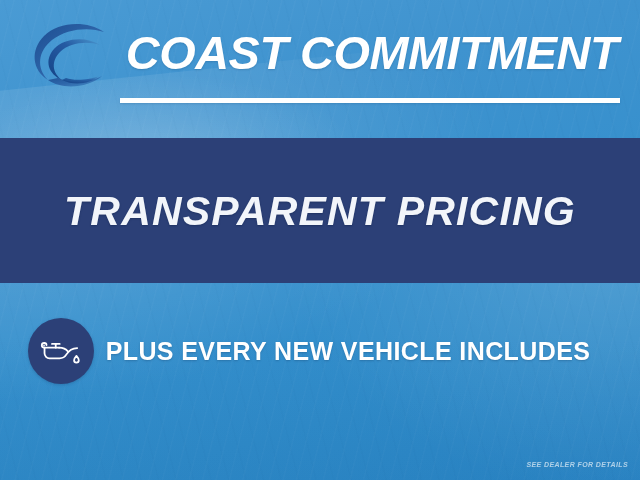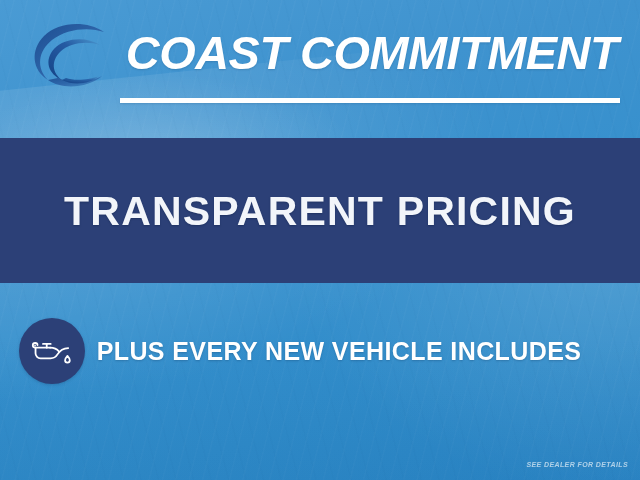--- a/index.html
+++ b/index.html
@@ -144,20 +144,21 @@
     position: absolute;
     left: 0;
     top: 138px;
     width: 100%;
     height: 145px;
     background: #2c4077;
     display: flex;
     flex-direction: row;
     align-items: center;
     justify-content: center;
+    font-style: italic;
   }
   .headline-line {
     color: #f2f5fa;
     font-size: 41px;
     line-height: 56px;
     font-weight: bold;
     letter-spacing: 1.2px;
     white-space: nowrap;
     text-align: center;
     text-shadow: 0 1px 2px rgba(10,25,60,0.35);
@@ -165,21 +166,21 @@
 
   
   .offer-row {
     position: absolute;
     left: 0;
     top: 318px;
     width: 100%;
     display: flex;
     align-items: center;
     justify-content: flex-start;
-    padding-left: 19px;
+    padding-left: 28px;
     box-sizing: border-box;
   }
   .offer-badge {
     flex: 0 0 auto;
     width: 66px;
     height: 66px;
     border-radius: 50%;
     background: #2c4077;
     display: flex;
     align-items: center;

